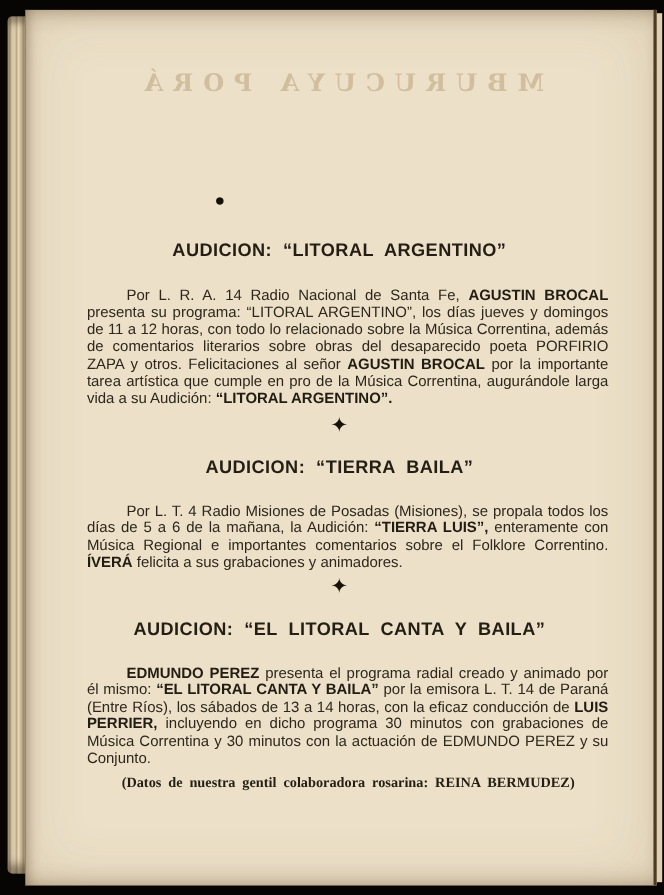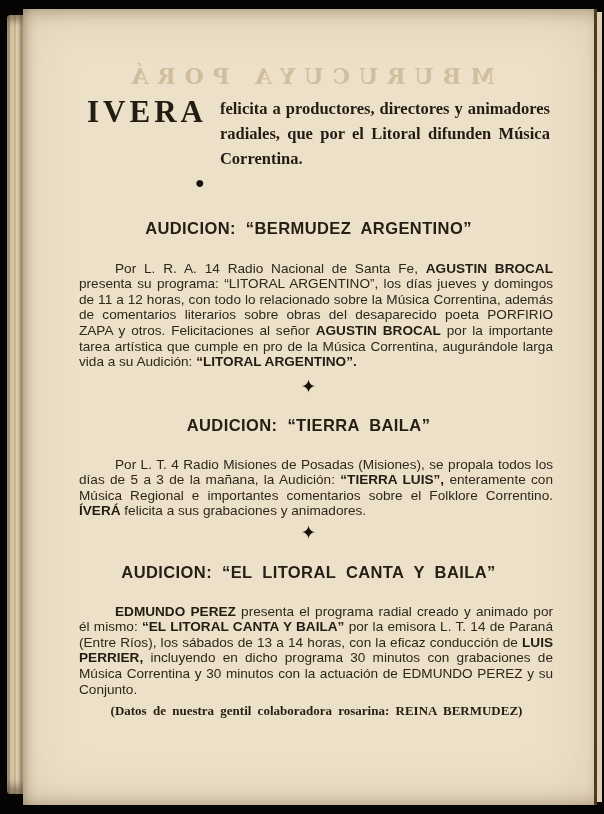--- a/index.html
+++ b/index.html
@@ -81,34 +81,30 @@
 </head>
 <body>
 
 <div class="page-stack"></div>
 <div class="fore-edge-right"></div>
 
 <div class="page">
 
   <div class="ghost">MBURUCUYA PORÁ</div>
 
-  <div class="masthead">
-    <div class="brand">IVERA</div>
-    <div class="tagline">felicita a productores, directores y animadores radiales, que por el Litoral difunden Música Correntina.</div>
-  </div>
 
   <div class="bullet">●</div>
 
-  <div class="hsec h1">AUDICION: “BERMUDEZ ARGENTINO”</div>
+  <div class="hsec h1">AUDICION: “LITORAL ARGENTINO”</div>
   <p class="para p1"><span>Por L. R. A. 14 Radio Nacional de Santa Fe, </span><span class="b">AGUSTIN BROCAL</span><span> presenta su programa: “LITORAL ARGENTINO”, los días jueves y domingos de 11 a 12 horas, con todo lo relacionado sobre la Música Correntina, además de comentarios literarios sobre obras del desaparecido poeta PORFIRIO ZAPA y otros. Felicitaciones al señor </span><span class="b">AGUSTIN BROCAL</span><span> por la importante tarea artística que cumple en pro de la Música Correntina, augurándole larga vida a su Audición: </span><span class="b">“LITORAL ARGENTINO”.</span></p>
 
   <div class="star star1">✦</div>
 
   <div class="hsec h2">AUDICION: “TIERRA BAILA”</div>
-  <p class="para p2"><span>Por L. T. 4 Radio Misiones de Posadas (Misiones), se propala todos los días de 5 a 3 de la mañana, la Audición: </span><span class="b">“TIERRA LUIS”,</span><span> enteramente con Música Regional e importantes comentarios sobre el Folklore Correntino. </span><span class="b">ÍVERÁ</span><span> felicita a sus grabaciones y animadores.</span></p>
+  <p class="para p2"><span>Por L. T. 4 Radio Misiones de Posadas (Misiones), se propala todos los días de 5 a 6 de la mañana, la Audición: </span><span class="b">“TIERRA LUIS”,</span><span> enteramente con Música Regional e importantes comentarios sobre el Folklore Correntino. </span><span class="b">ÍVERÁ</span><span> felicita a sus grabaciones y animadores.</span></p>
 
   <div class="star star2">✦</div>
 
   <div class="hsec h3">AUDICION: “EL LITORAL CANTA Y BAILA”</div>
   <p class="para p3"><span class="b">EDMUNDO PEREZ</span><span> presenta el programa radial creado y animado por él mismo: </span><span class="b">“EL LITORAL CANTA Y BAILA”</span><span> por la emisora L. T. 14 de Paraná (Entre Ríos), los sábados de 13 a 14 horas, con la eficaz conducción de </span><span class="b">LUIS PERRIER,</span><span> incluyendo en dicho programa 30 minutos con grabaciones de Música Correntina y 30 minutos con la actuación de EDMUNDO PEREZ y su Conjunto.</span></p>
 
   <div class="footer-note">(Datos de nuestra gentil colaboradora rosarina: REINA BERMUDEZ)</div>
 
 </div>
 

